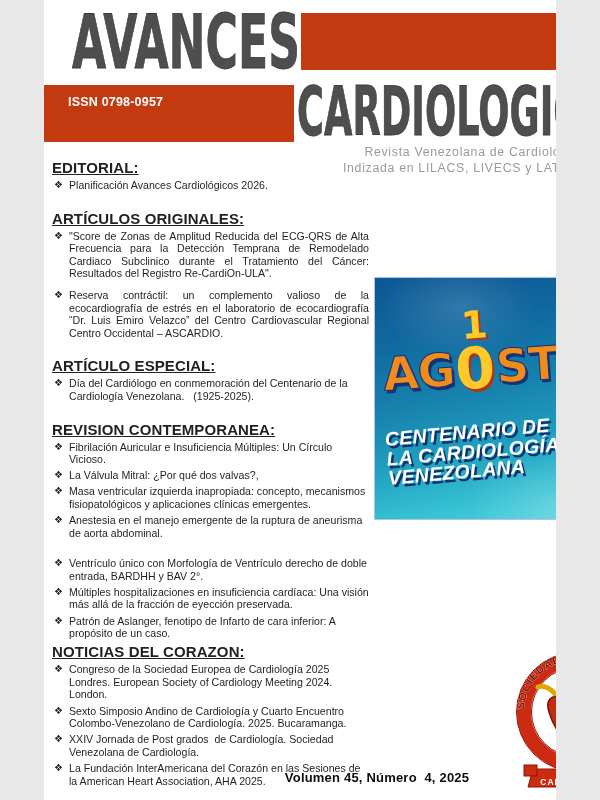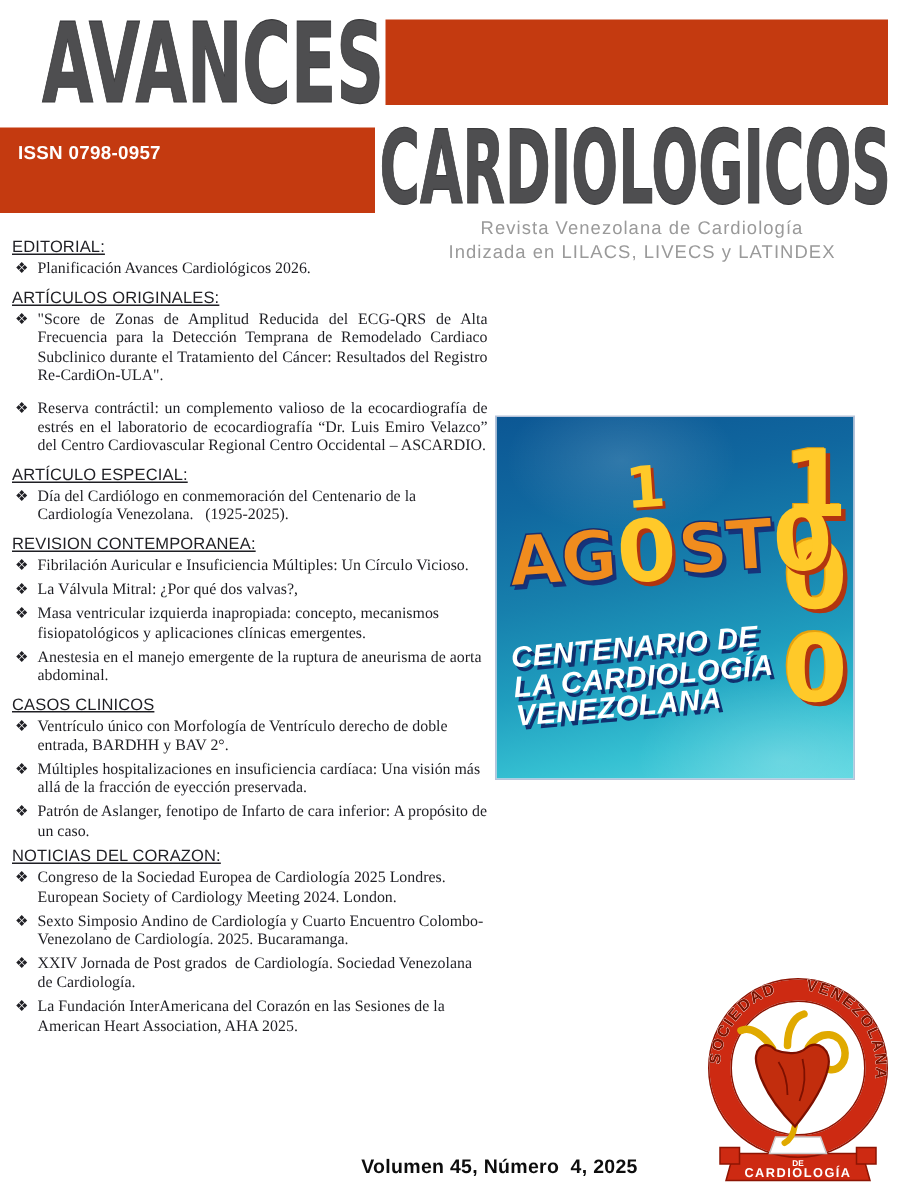--- a/index.html
+++ b/index.html
@@ -1,44 +1,44 @@
 <!DOCTYPE html>
 <html><head>
 <meta charset="utf-8">
 <style>
   html,body { margin:0; padding:0; background:#e8e8e8; }
   .page {
-    position:relative; width:600px; height:800px; background:#ffffff;
+    position:relative; width:512px; height:800px; background:#ffffff;
     font-family:"Liberation Sans", sans-serif; overflow:hidden; margin:0 auto;
   }
 
   
   .bar { position:absolute; background:#c43a10; }
   .bar-top-right { left:257px; top:13px; width:335px; height:57px; }
   .bar-mid-left  { left:0px; top:85px; width:250px; height:57px; }
-  .issn-block { padding:9px 0 0 12px; color:#ffffff; font-weight:bold;
+  .issn-block { padding:9px 0 0 24px; color:#ffffff; font-weight:bold;
                 font-size:12.5px; line-height:16px; letter-spacing:0.2px; }
   .title-svg { position:absolute; }
   .t-avances { left:26px; top:2px; }
   .t-cardio  { left:251px; top:72px; }
   .title-svg text { font-family:"DejaVu Sans", sans-serif; font-weight:bold;
                     fill:#4e4e50; stroke:#3a3a3c; stroke-width:0.8; }
   .subtitle { position:absolute; left:258px; top:145px; width:340px;
               text-align:center; color:#9a9a9a; font-size:12.3px;
               line-height:15.5px; letter-spacing:0.7px; }
 
   
   .toc { position:absolute; left:8px; top:157px; width:317px; color:#1f1f24; }
-  .toc-section { margin-top:6px; }
+  .toc-section { margin-top:18px; }
   .toc-section:first-child { margin-top:2px; }
-  .toc-header { font-weight:normal; text-decoration:underline; font-size:11px;
+  .toc-header { font-weight:bold; text-decoration:underline; font-size:15px;
                 margin-bottom:3px; letter-spacing:0.1px; }
   .toc-item { display:flex; margin-bottom:3.5px; font-size:10.6px; line-height:12.6px; }
   .toc-item .bullet { flex:0 0 15px; font-size:10px; padding-left:2px; }
-  .toc-item .txt { flex:1;font-family:Liberation Serif, serif; }
+  .toc-item .txt { flex:1; }
   .sec-justify .txt { text-align:justify; }
 
   
   .poster { position:absolute; left:330px; top:277px; width:238px; height:241px;
             border:1px solid #b6c3da; overflow:hidden;
             background:
               radial-gradient(110px 70px at 35% 12%, rgba(255,255,255,0.14), rgba(255,255,255,0) 70%),
               radial-gradient(140px 80px at 80% 95%, rgba(255,255,255,0.20), rgba(255,255,255,0) 70%),
               linear-gradient(168deg,#0c5794 0%, #10679f 22%, #1780ad 45%, #1f9dbe 65%, #35c0d2 84%, #55d6e0 100%); }
   .hundred { position:absolute; right:4px; top:14px; display:flex; flex-direction:column;
@@ -138,21 +138,20 @@
         <span class="bullet">❖</span>
         <span class="txt">Masa ventricular izquierda inapropiada: concepto, mecanismos fisiopatológicos y aplicaciones clínicas emergentes.</span>
       </div>
       <div class="toc-item">
         <span class="bullet">❖</span>
         <span class="txt">Anestesia en el manejo emergente de la ruptura de aneurisma de aorta abdominal.</span>
       </div>
     </div>
 
     <div class="toc-section">
-      <div class="toc-header">CASOS CLINICOS</div>
       <div class="toc-item">
         <span class="bullet">❖</span>
         <span class="txt">Ventrículo único con Morfología de Ventrículo derecho de doble entrada, BARDHH y BAV 2°.</span>
       </div>
       <div class="toc-item">
         <span class="bullet">❖</span>
         <span class="txt">Múltiples hospitalizaciones en insuficiencia cardíaca: Una visión más allá de la fracción de eyección preservada.</span>
       </div>
       <div class="toc-item">
         <span class="bullet">❖</span>

